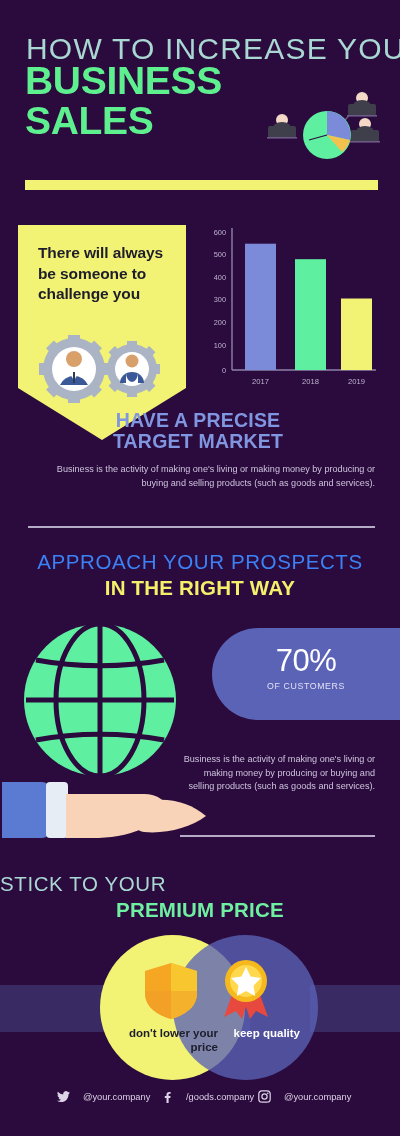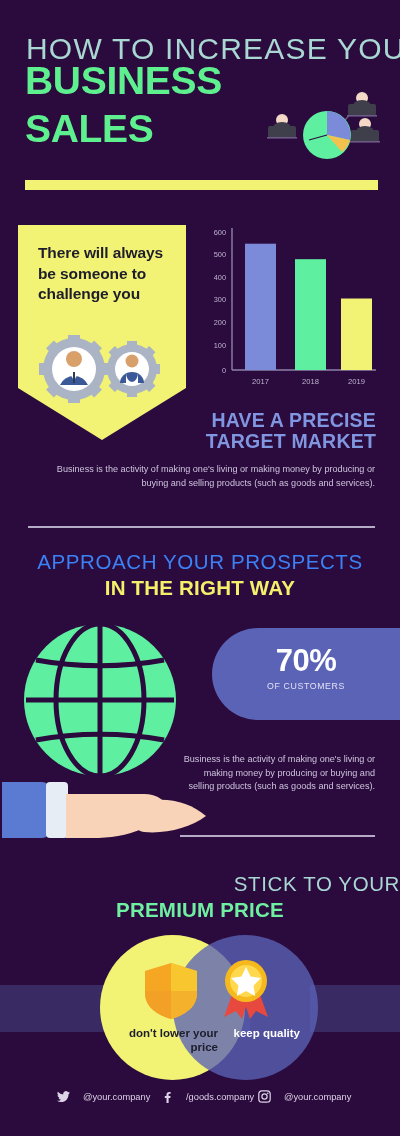--- a/index.html
+++ b/index.html
@@ -17,21 +17,21 @@
     position:absolute; left:26px; top:32px; width:340px;
     font-size:30px; letter-spacing:1.2px; font-weight:400;
     color:#a9d7d2; white-space:nowrap;
   }
   #title-line2 {
     position:absolute; left:25px; top:62px;
     font-size:39px; font-weight:bold; letter-spacing:-0.3px;
     color:#5ef08f; line-height:38px;
   }
   #title-line3 {
-    position:absolute; left:25px; top:110px;
+    position:absolute; left:25px; top:102px;
     font-size:39px; font-weight:bold; letter-spacing:-0.3px;
     color:#5ef08f; line-height:38px;
   }
   #header-art { position:absolute; left:256px; top:88px; width:132px; height:80px; }
   #yellow-rule {
     position:absolute; left:25px; top:180px; width:353px; height:10px;
     background:#f2f274;
   }
 
   
@@ -42,21 +42,21 @@
     position:absolute; left:20px; top:18px; width:132px;
     color:#1d1d2b; font-size:15.5px; font-weight:bold; line-height:20.5px;
     letter-spacing:-0.1px;
   }
   #gears-art { position:absolute; left:16px; top:110px; width:140px; height:68px; }
 
   #barchart { position:absolute; left:198px; top:224px; width:182px; height:172px; }
 
   #precise-head {
     position:absolute; left:20px; top:410px; width:360px;
-    text-align:right; color:#8196e0;
+    text-align:center; color:#8196e0;
     font-size:19.5px; font-weight:bold; line-height:21px; letter-spacing:0.2px;
     padding-right:4px;
   }
   #precise-body {
     position:absolute; left:30px; top:463px; width:345px;
     text-align:right; color:#cdc5dd; font-size:9.1px; line-height:13.5px;
   }
 
   .hr-light {
     position:absolute; height:1.6px; background:#cfc8de; opacity:.85;
@@ -73,34 +73,34 @@
   }
   #globe-art { position:absolute; left:10px; top:618px; width:180px; height:165px; }
   #hand-art  { position:absolute; left:2px;  top:772px; width:210px; height:72px; }
 
   #pct-pill {
     position:absolute; left:212px; top:628px; width:200px; height:92px;
     background:#5b63b7; border-radius:46px 0 0 46px;
   }
   #pct-number {
     position:absolute; left:0; top:15px; width:188px; text-align:center;
-    color:#ffffff; font-size:31px; font-weight:bold; letter-spacing:-0.5px;
+    color:#ffffff; font-size:31px; font-weight:normal; letter-spacing:-0.5px;
   }
   #pct-caption {
     position:absolute; left:0; top:53px; width:188px; text-align:center;
     color:#e2e0f2; font-size:8.8px; letter-spacing:0.6px;
   }
   #prospect-body {
     position:absolute; left:180px; top:753px; width:195px;
     text-align:right; color:#cdc5dd; font-size:9.1px; line-height:13.5px;
   }
 
   
   #premium-head1 {
-    position:absolute; left:0; top:872px; width:400px; text-align:right;
+    position:absolute; left:0; top:872px; width:400px; text-align:left;
     color:#a9d7d2; font-size:20.5px; letter-spacing:0.6px; font-weight:400;
   }
   #premium-head2 {
     position:absolute; left:0; top:898px; width:400px; text-align:center;
     color:#6ef0a0; font-size:20.5px; font-weight:bold; letter-spacing:0.2px;
   }
   #band-left  { position:absolute; left:0px;   top:985px; width:250px; height:47px; background:#3a2a63; }
   #band-right { position:absolute; left:310px; top:985px; width:90px;  height:47px; background:#3a2a63; }
 
   #venn { position:absolute; left:100px; top:935px; width:218px; height:145px; }

